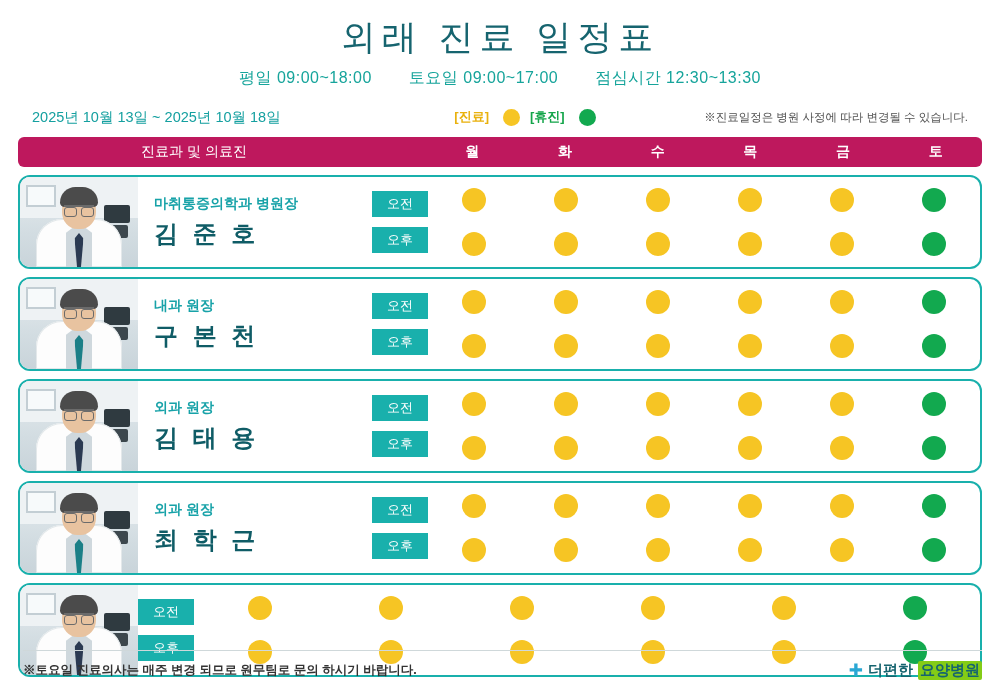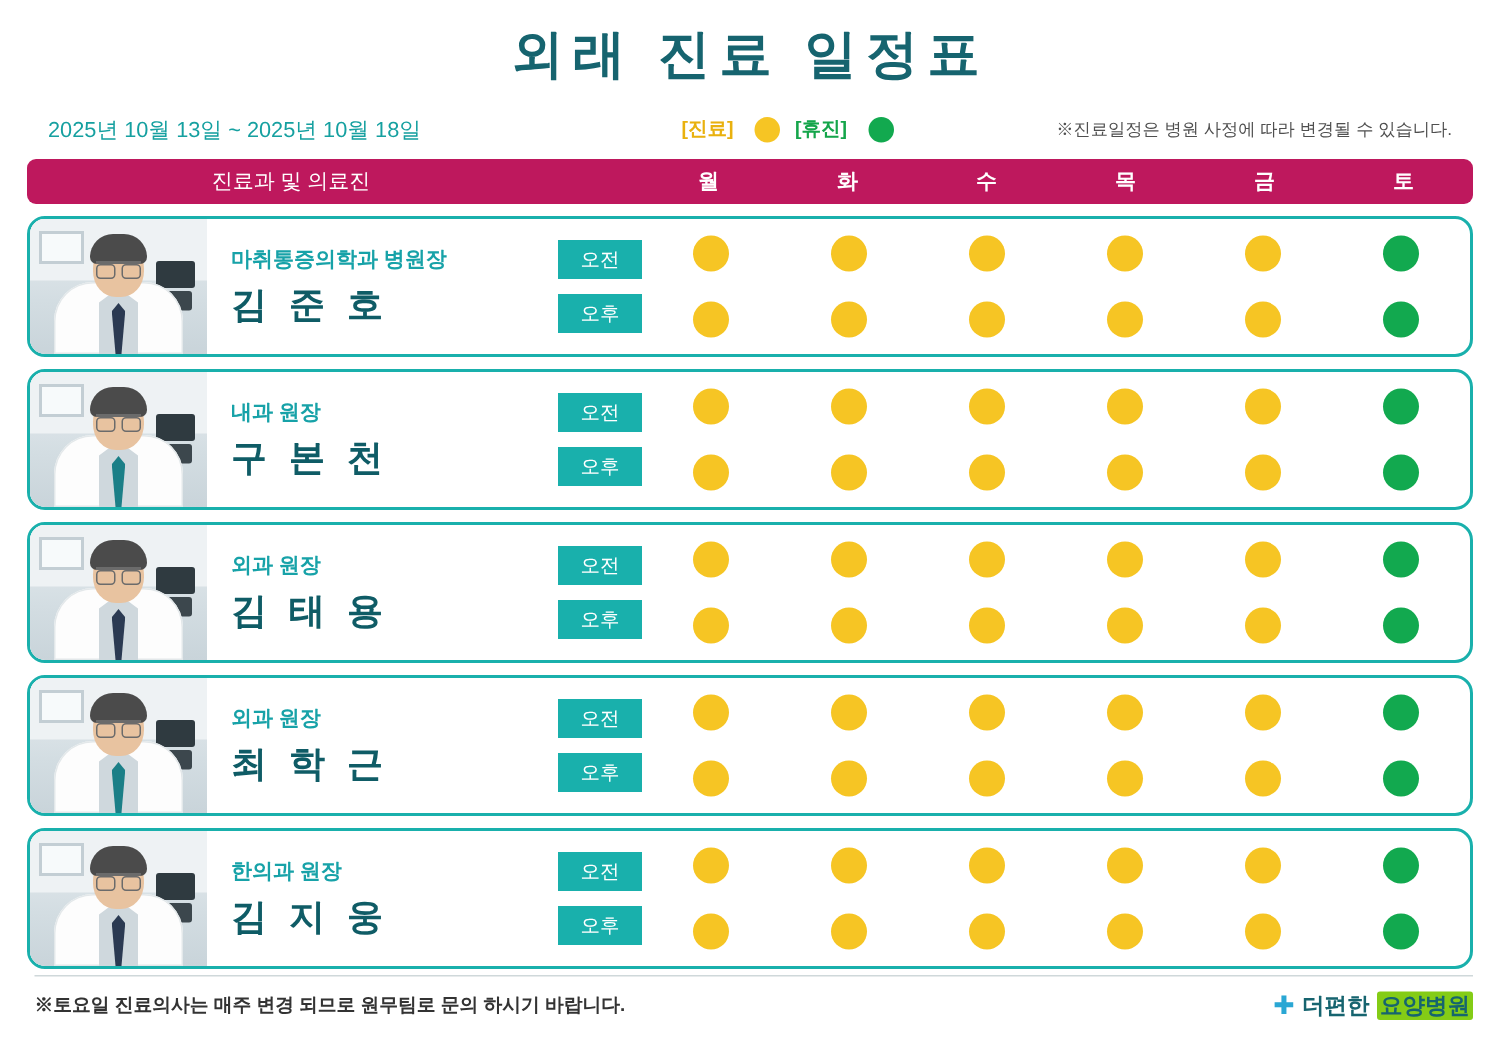--- a/index.html
+++ b/index.html
@@ -10,21 +10,21 @@
     font-family:"Liberation Sans", sans-serif;
     color:#222;
     overflow:hidden;
   }
   .page { position:relative; width:1000px; height:692px; padding:0 18px; }
 
   
   .title {
     text-align:center;
     font-size:35px;
-    font-weight:bold;
+    font-weight:normal;
     color:#16646f;
     letter-spacing:6px;
     padding-top:16px;
     line-height:1.2;
   }
   .subtitle {
     text-align:center;
     font-size:16px;
     color:#16a49b;
     margin-top:10px;
@@ -161,20 +161,25 @@
   .logo .lt1 { color:#16646f; font-weight:bold; font-size:15px; }
   .logo .lt2 { color:#16646f; font-weight:bold; font-size:15px; background:#84cc16; padding:0 2px; border-radius:2px; }
 </style>
 </head>
 <body>
 
 <div class="page">
 
   <div class="title">외래 진료 일정표</div>
 
+  <div class="subtitle">
+    <span>평일 09:00~18:00</span>
+    <span>토요일 09:00~17:00</span>
+    <span>점심시간 12:30~13:30</span>
+  </div>
 
   <div class="meta-row">
     <div class="meta-left">2025년 10월 13일 ~ 2025년 10월 18일</div>
     <div class="legend">
       <span class="lg">
         <span class="lbl-y">[진료]</span>
         <span class="dot dot-y"></span>
       </span>
       <span class="lg">
         <span class="lbl-g">[휴진]</span>
@@ -463,24 +468,20 @@
           <div class="frame"></div>
           <div class="mon"></div>
           <div class="mon2"></div>
           <div class="coat"></div>
           <div class="shirt"></div>
           <div class="tie"></div>
           <div class="head"></div>
           <div class="hair"></div>
           <div class="glasses"></div>
         </div>
-        <div class="docinfo">
-          <div class="dept">한의과 원장</div>
-          <div class="dname">김 지 웅</div>
-        </div>
         <div class="slots">
           <div class="slot">오전</div>
           <div class="slot">오후</div>
         </div>
         <div class="grid">
           <div class="grid-line">
             <div class="cell">
               <span class="dot dot-y"></span>
             </div>
             <div class="cell">

